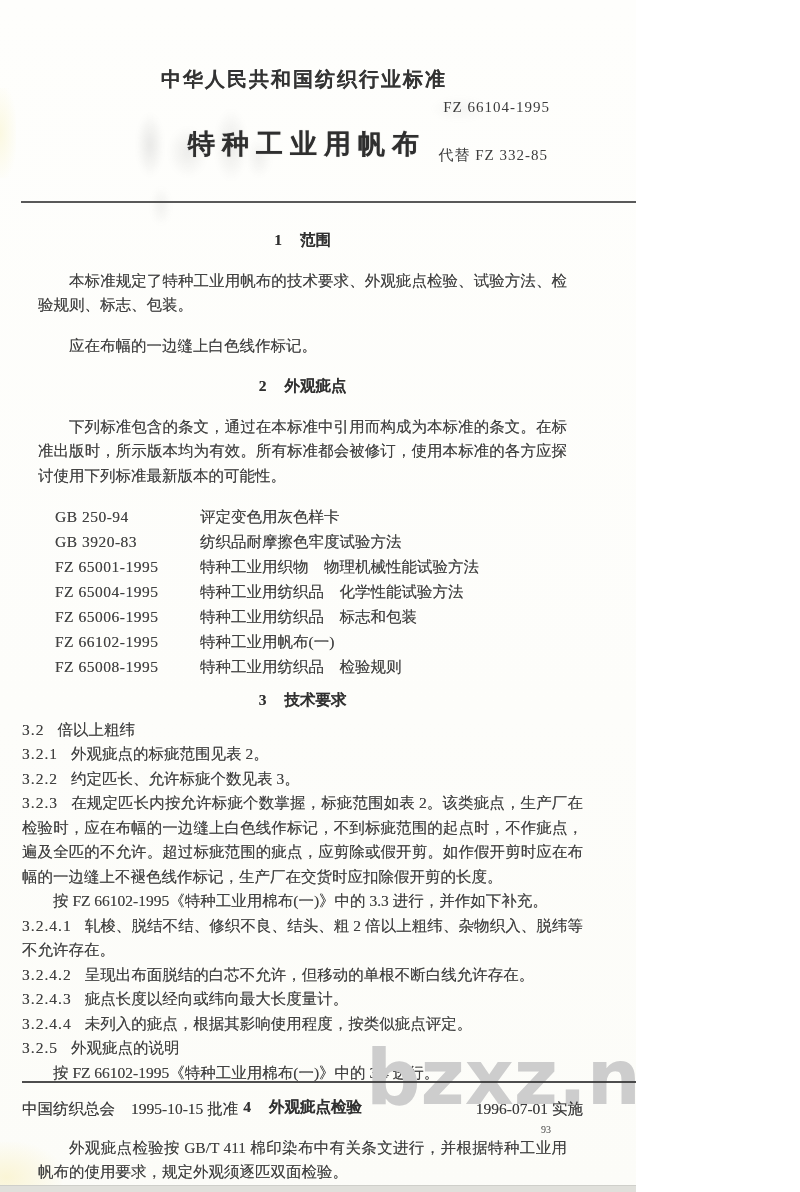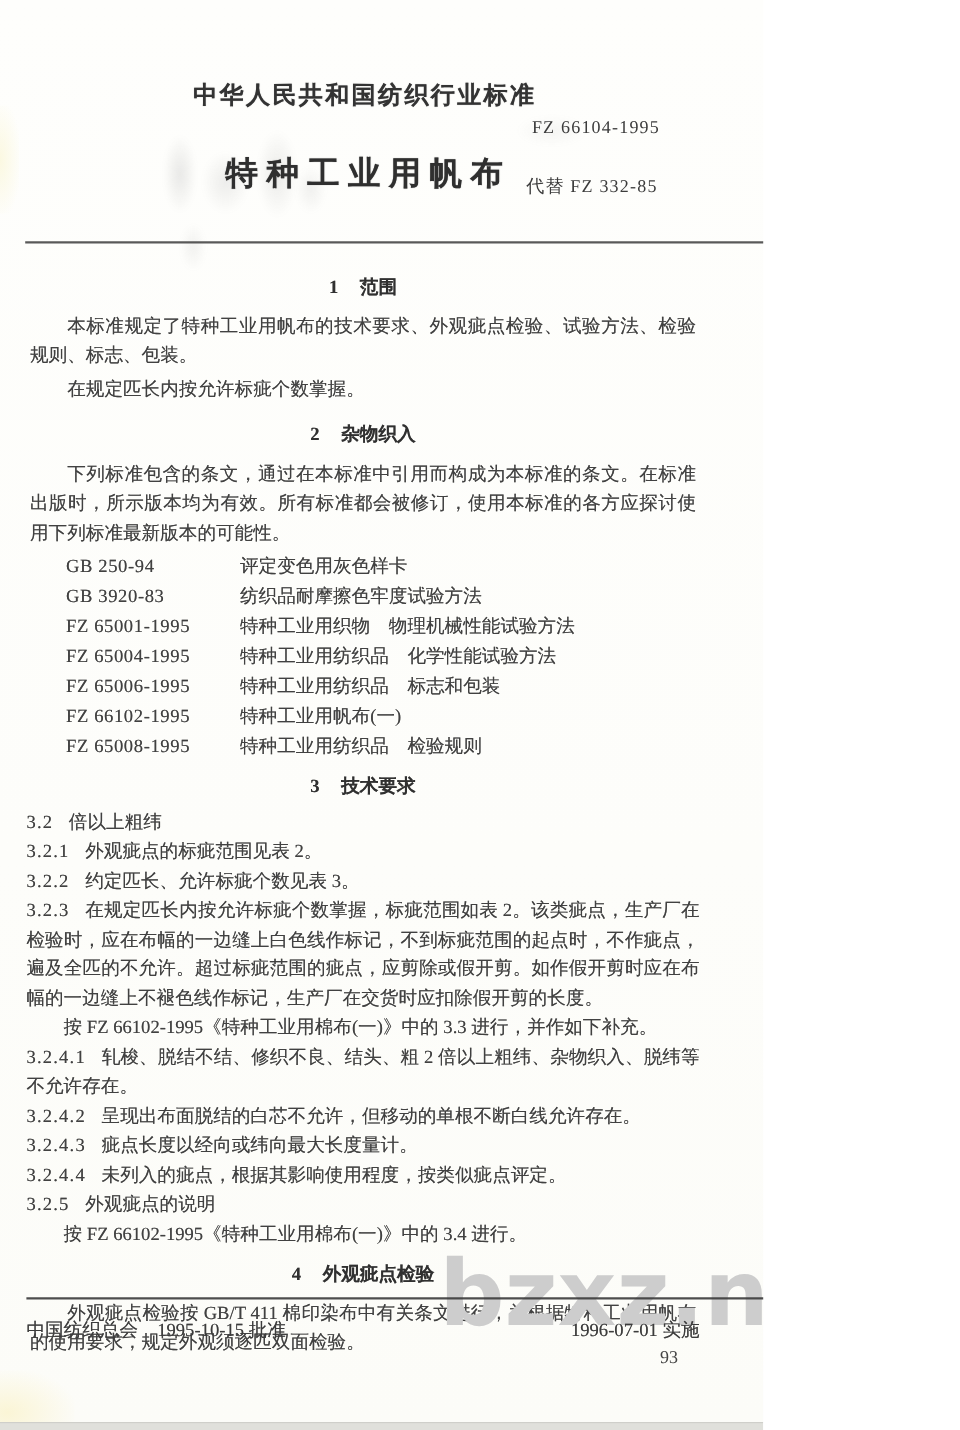--- a/index.html
+++ b/index.html
@@ -49,43 +49,43 @@
 
   
   .doc-main { position:absolute; top:228px; left:22px; right:53px;
     font-size:15.5px; line-height:24.5px;
     text-shadow:0 0 0.5px rgba(70,70,70,0.65); }
   .sec-h { font-weight:bold; color:#303030; margin:0 0 8px 0;text-align:center; }
   .sec-h .sec-num { display:inline-block; margin-right:18px; }
   .sec-h.h2 { margin-top:14px; margin-bottom:8px; }
   .sec-h.h3 { margin-top:9px;  margin-bottom:5px; }
   .sec-h.h4 { margin-top:10px; margin-bottom:7px; }
-  .para { margin:3px; text-indent:2em; text-align:justify; }
+  .para { margin:16px; text-indent:2em; text-align:justify; }
   .ref-list { margin-top:3px; }
   .ref-row { height:25px; line-height:25px; white-space:nowrap; }
   .ref-code { display:inline-block; width:145px; margin-left:33px; letter-spacing:0.5px; }
   .clause { margin:0; text-align:justify; }
   .cl-num { letter-spacing:1px; margin-right:13px; }
   .cl-num:empty { margin-right:0; }
   .clause.indent { text-indent:2em; }
 
   
   .watermark { position:absolute; top:1040px; left:366px; z-index:1;
     font-family:"DejaVu Sans","Liberation Sans",sans-serif;
     font-weight:bold; font-size:76px; line-height:76px; letter-spacing:0;
     color:#cdcdcd; }
   .foot-rule { position:absolute; top:1081px; left:22px; width:718px; height:0;
     border-top:2px solid rgba(58,58,58,0.9); z-index:2; }
   .foot-line { position:absolute; top:1096px; left:22px; right:53px; z-index:2;
     display:flex; justify-content:space-between; align-items:flex-start;
     font-size:15.5px; line-height:25px; color:#3c3c3c;
     text-shadow:0 0 0.5px rgba(70,70,70,0.65); }
   .foot-left { display:flex; gap:16px; }
-  .page-no { position:absolute; top:1124px; right:71px; z-index:2;
-    font-size:15px; color:#444; }
+  .page-no { position:absolute; top:1124px; right:85px; z-index:2;
+    font-size:10px; color:#444; }
 </style>
 </head>
 <body>
 
 <div class="page">
 
   <div class="smudge sm1"></div>
   <div class="smudge sm2"></div>
   <div class="smudge sm3"></div>
   <div class="smudge sm4"></div>
@@ -102,24 +102,24 @@
     <div class="replaces">代替 FZ 332-85</div>
     <div class="head-rule"></div>
   </header>
 
   <main class="doc-main">
 
     <div class="sec-h h1">
       <span class="sec-num">1</span><span>范围</span>
     </div>
     <p class="para">本标准规定了特种工业用帆布的技术要求、外观疵点检验、试验方法、检验规则、标志、包装。</p>
-    <p class="para">在规定匹长内按允许标疵个数掌握。</p>
+    <p class="para">应在布幅的一边缝上白色线作标记。</p>
 
     <div class="sec-h h2">
-      <span class="sec-num">2</span><span>杂物织入</span>
+      <span class="sec-num">2</span><span>外观疵点</span>
     </div>
     <p class="para">下列标准包含的条文，通过在本标准中引用而构成为本标准的条文。在标准出版时，所示版本均为有效。所有标准都会被修订，使用本标准的各方应探讨使用下列标准最新版本的可能性。</p>
     <div class="ref-list">
       <div class="ref-row"><span class="ref-code">GB 250-94</span><span>评定变色用灰色样卡</span></div>
       <div class="ref-row"><span class="ref-code">GB 3920-83</span><span>纺织品耐摩擦色牢度试验方法</span></div>
       <div class="ref-row"><span class="ref-code">FZ 65001-1995</span><span>特种工业用织物　物理机械性能试验方法</span></div>
       <div class="ref-row"><span class="ref-code">FZ 65004-1995</span><span>特种工业用纺织品　化学性能试验方法</span></div>
       <div class="ref-row"><span class="ref-code">FZ 65006-1995</span><span>特种工业用纺织品　标志和包装</span></div>
       <div class="ref-row"><span class="ref-code">FZ 66102-1995</span><span>特种工业用帆布(一)</span></div>
       <div class="ref-row"><span class="ref-code">FZ 65008-1995</span><span>特种工业用纺织品　检验规则</span></div>

